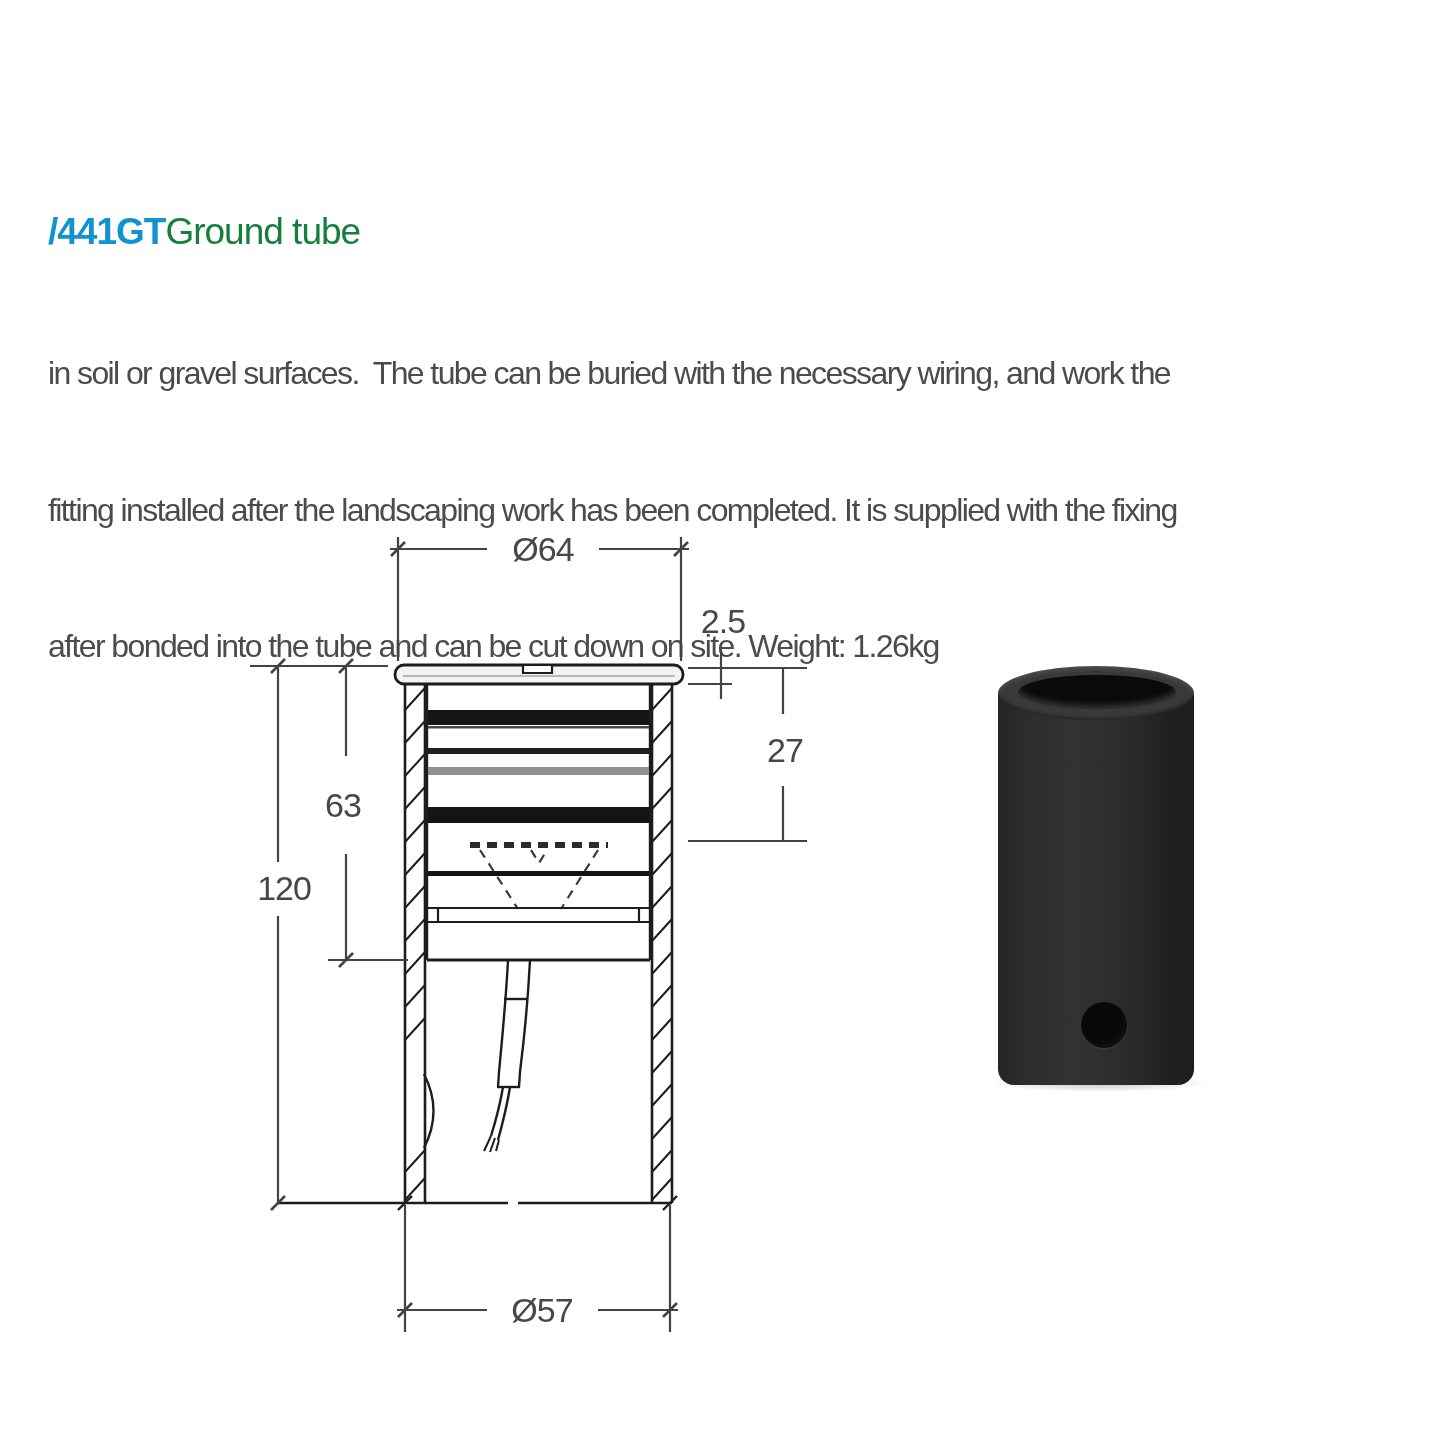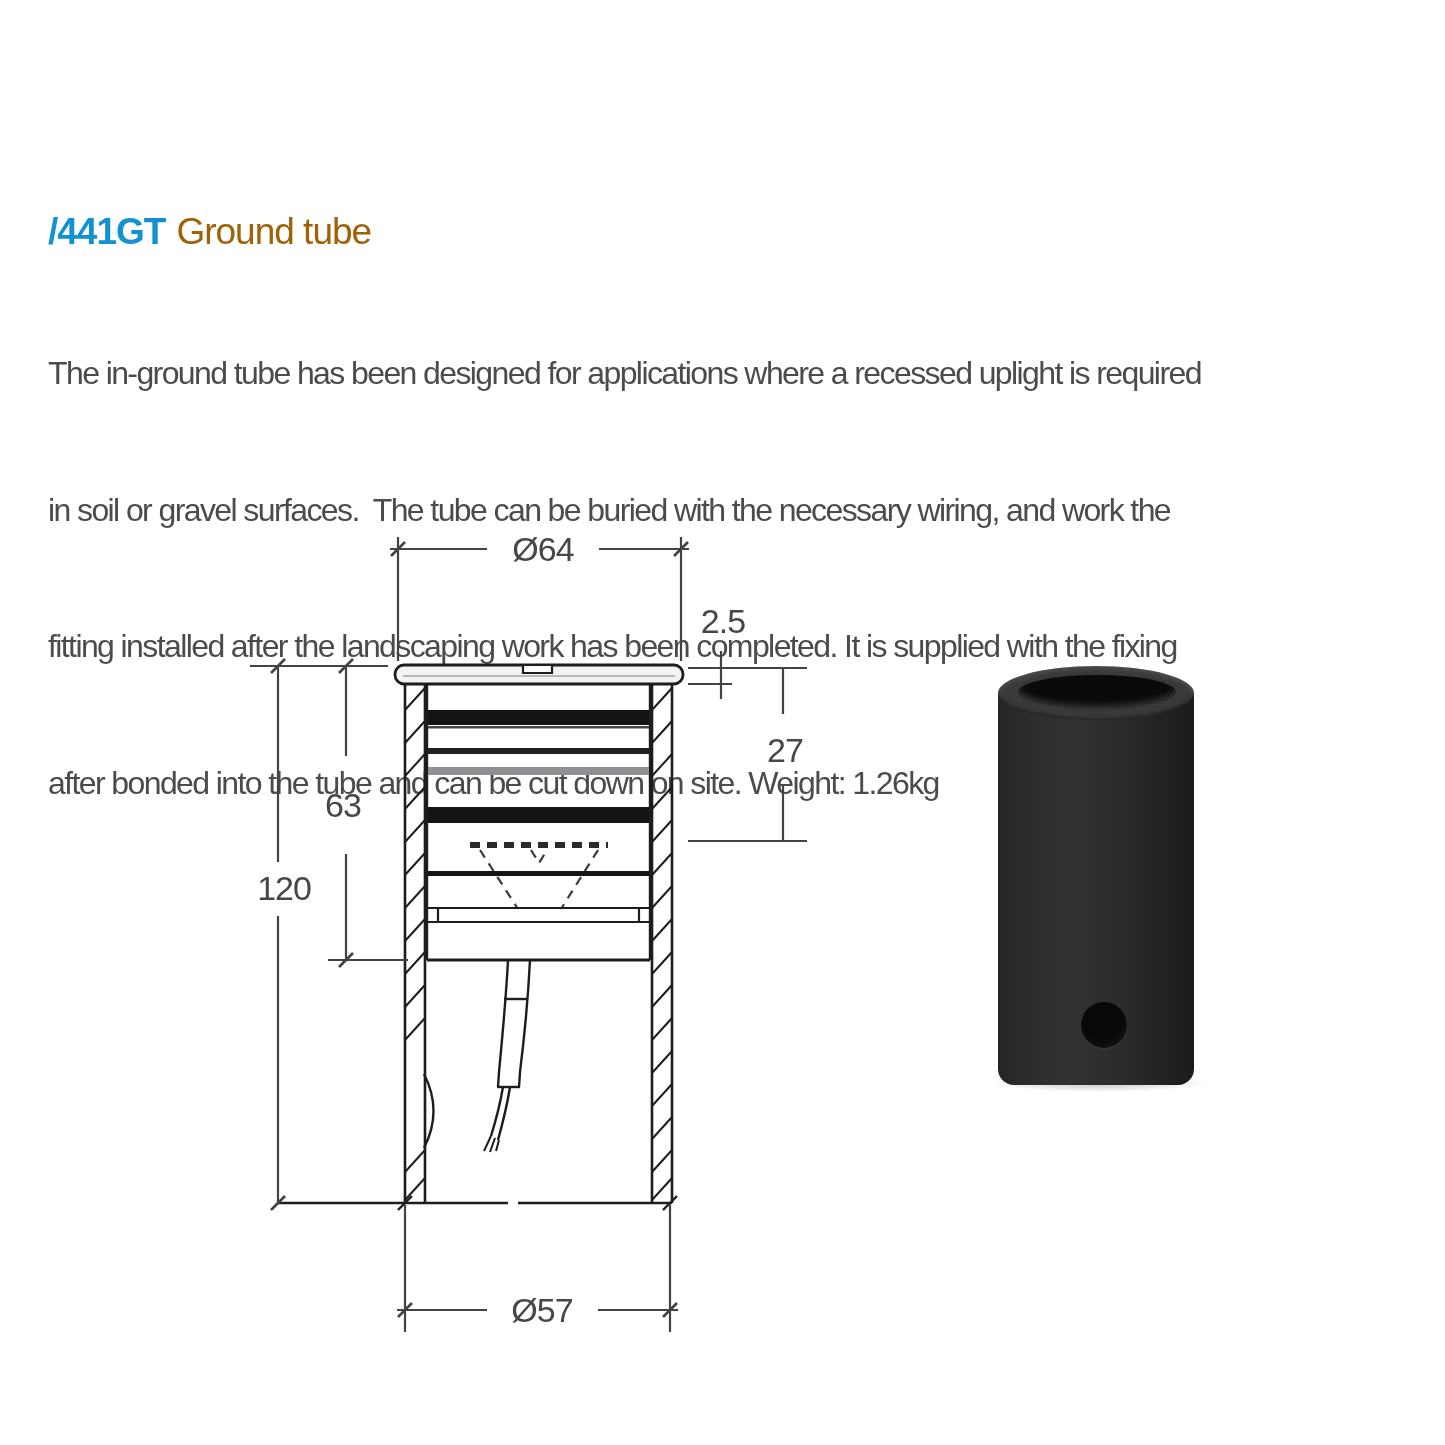--- a/index.html
+++ b/index.html
@@ -1,21 +1,21 @@
 <!DOCTYPE html>
 <html><head>
 <meta charset="utf-8">
 <style>
   html,body{margin:0;padding:0;background:#ffffff;}
   .page{position:relative;width:1445px;height:1445px;background:#ffffff;overflow:hidden;
         font-family:"Liberation Sans",sans-serif;}
   
   .title{position:absolute;left:48px;top:211px;font-size:37px;letter-spacing:-1px;white-space:pre;}
-  .title .t-model{font-weight:bold;color:#1292d0;margin-right:11px;}
-  .title .t-name{font-weight:normal;color:#a16207;}
+  .title .t-model{font-weight:bold;color:#1292d0;}
+  .title .t-name{font-weight:normal;color:#15803d;}
   
   .desc{position:absolute;left:48px;top:260px;color:#4b4b4f;font-size:32px;
         letter-spacing:-1.6px;line-height:45.5px;white-space:pre;}
   
   .drawing{position:absolute;left:240px;top:510px;width:590px;height:840px;}
   .dim-label{font-size:34px;fill:#47474b;letter-spacing:-1px;text-anchor:middle;
              font-family:"Liberation Sans",sans-serif;}
   
   .photo{position:absolute;left:995px;top:660px;width:210px;height:450px;}
   .cyl-shadow{position:absolute;left:-2px;top:414px;width:212px;height:18px;border-radius:50%;
@@ -33,21 +33,20 @@
             box-shadow:0 1px 2px rgba(90,90,95,0.45);}
 </style>
 </head>
 <body>
 
 <div class="page">
 
   <div class="title"><span class="t-model">/441GT</span><span class="t-name">Ground tube</span></div>
 
   <div class="desc">
-    <div>The in-ground tube has been designed for applications where a recessed uplight is required</div>
     <div>in soil or gravel surfaces.  The tube can be buried with the necessary wiring, and work the</div>
     <div>fitting installed after the landscaping work has been completed. It is supplied with the fixing</div>
     <div>after bonded into the tube and can be cut down on site. Weight: 1.26kg</div>
   </div>
 
   <svg class="drawing" viewBox="0 0 590 840">
 
     <g stroke="#434347" stroke-width="2.2" fill="none">
       <line x1="158" y1="27" x2="158" y2="151"></line>
       <line x1="441" y1="27" x2="441" y2="151"></line>

